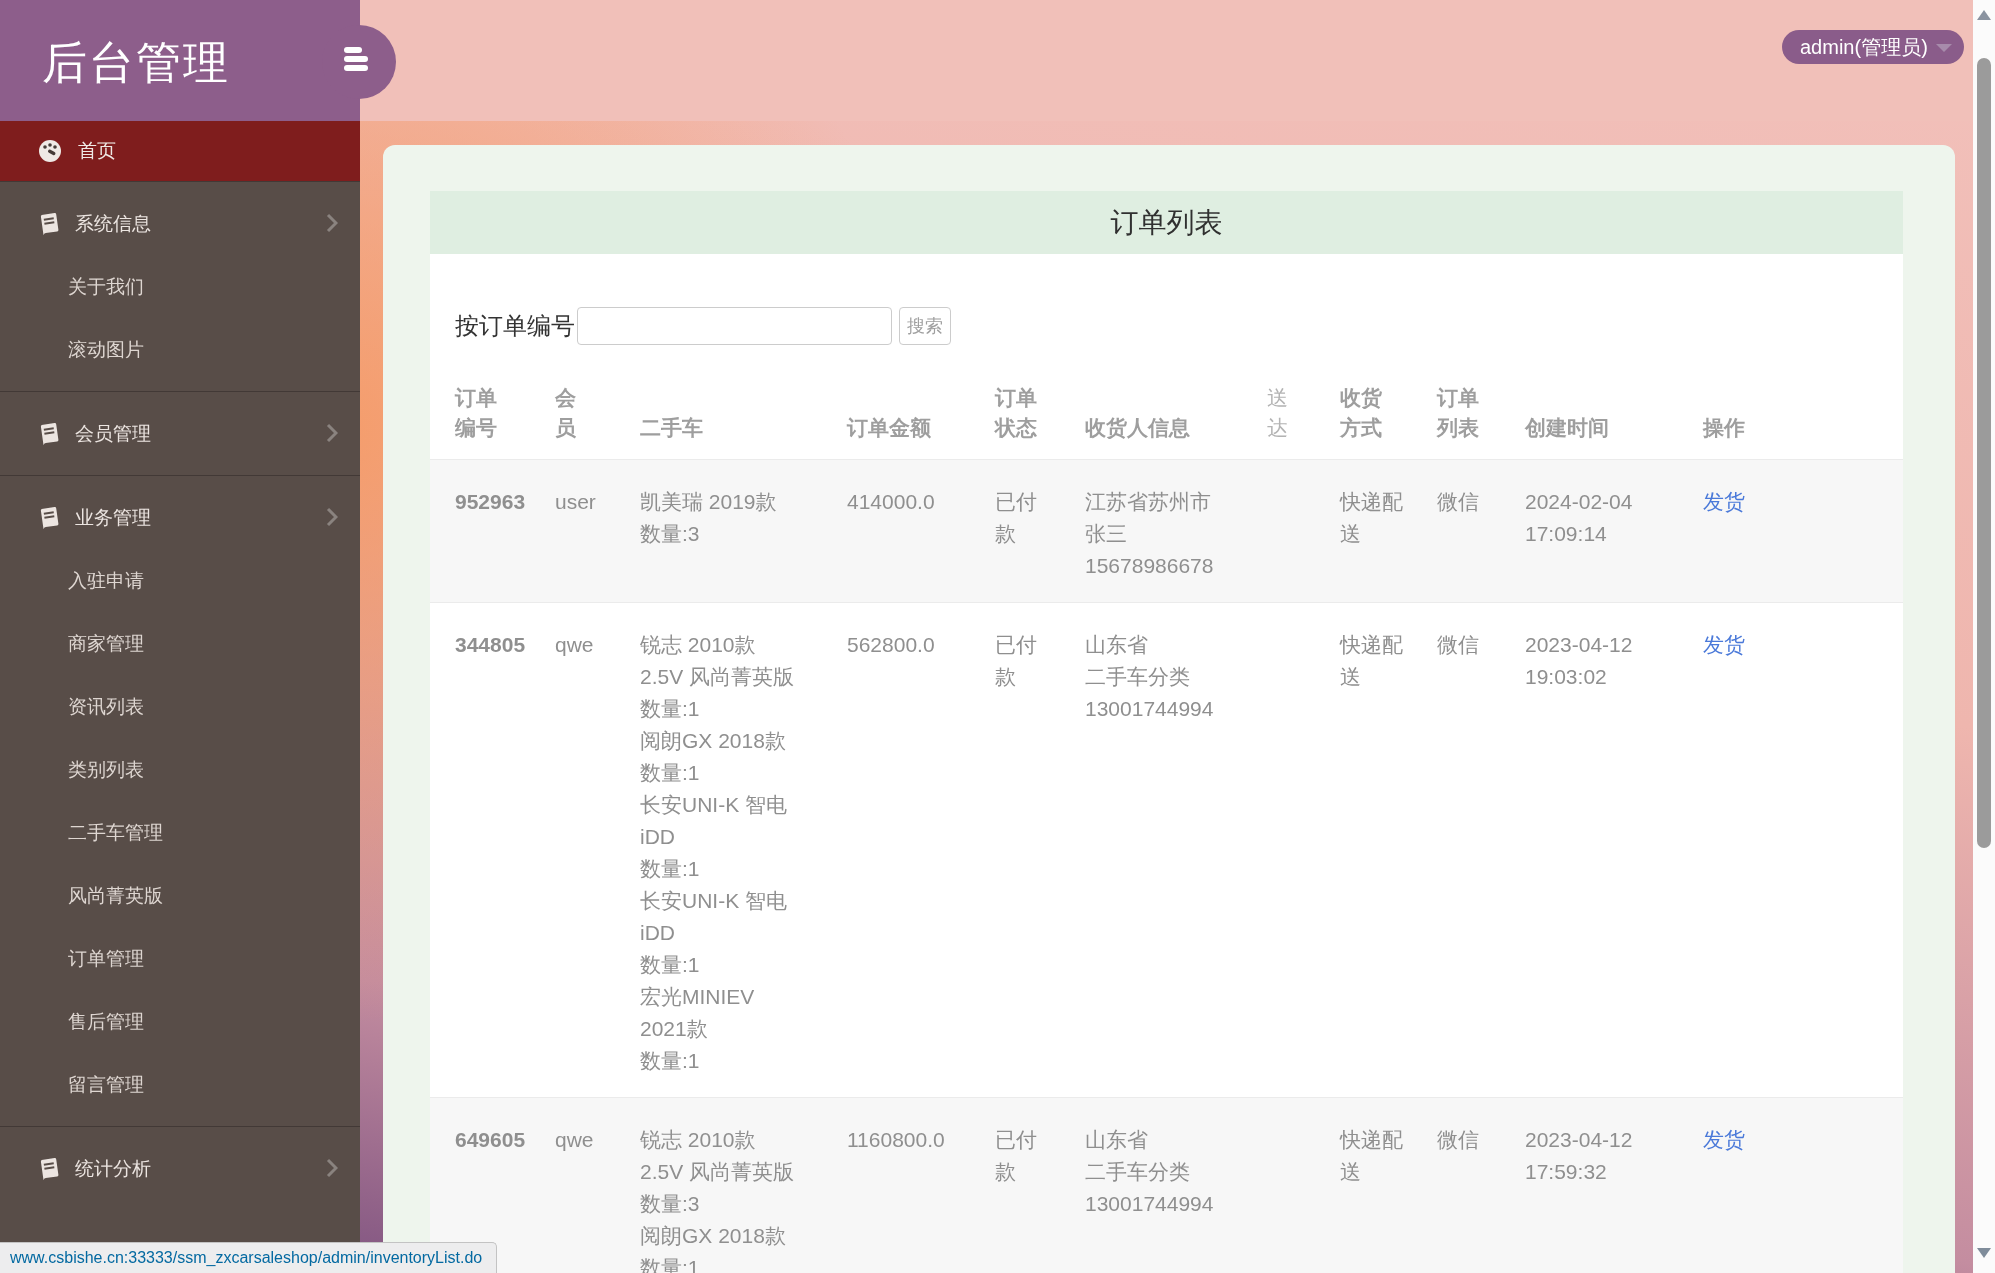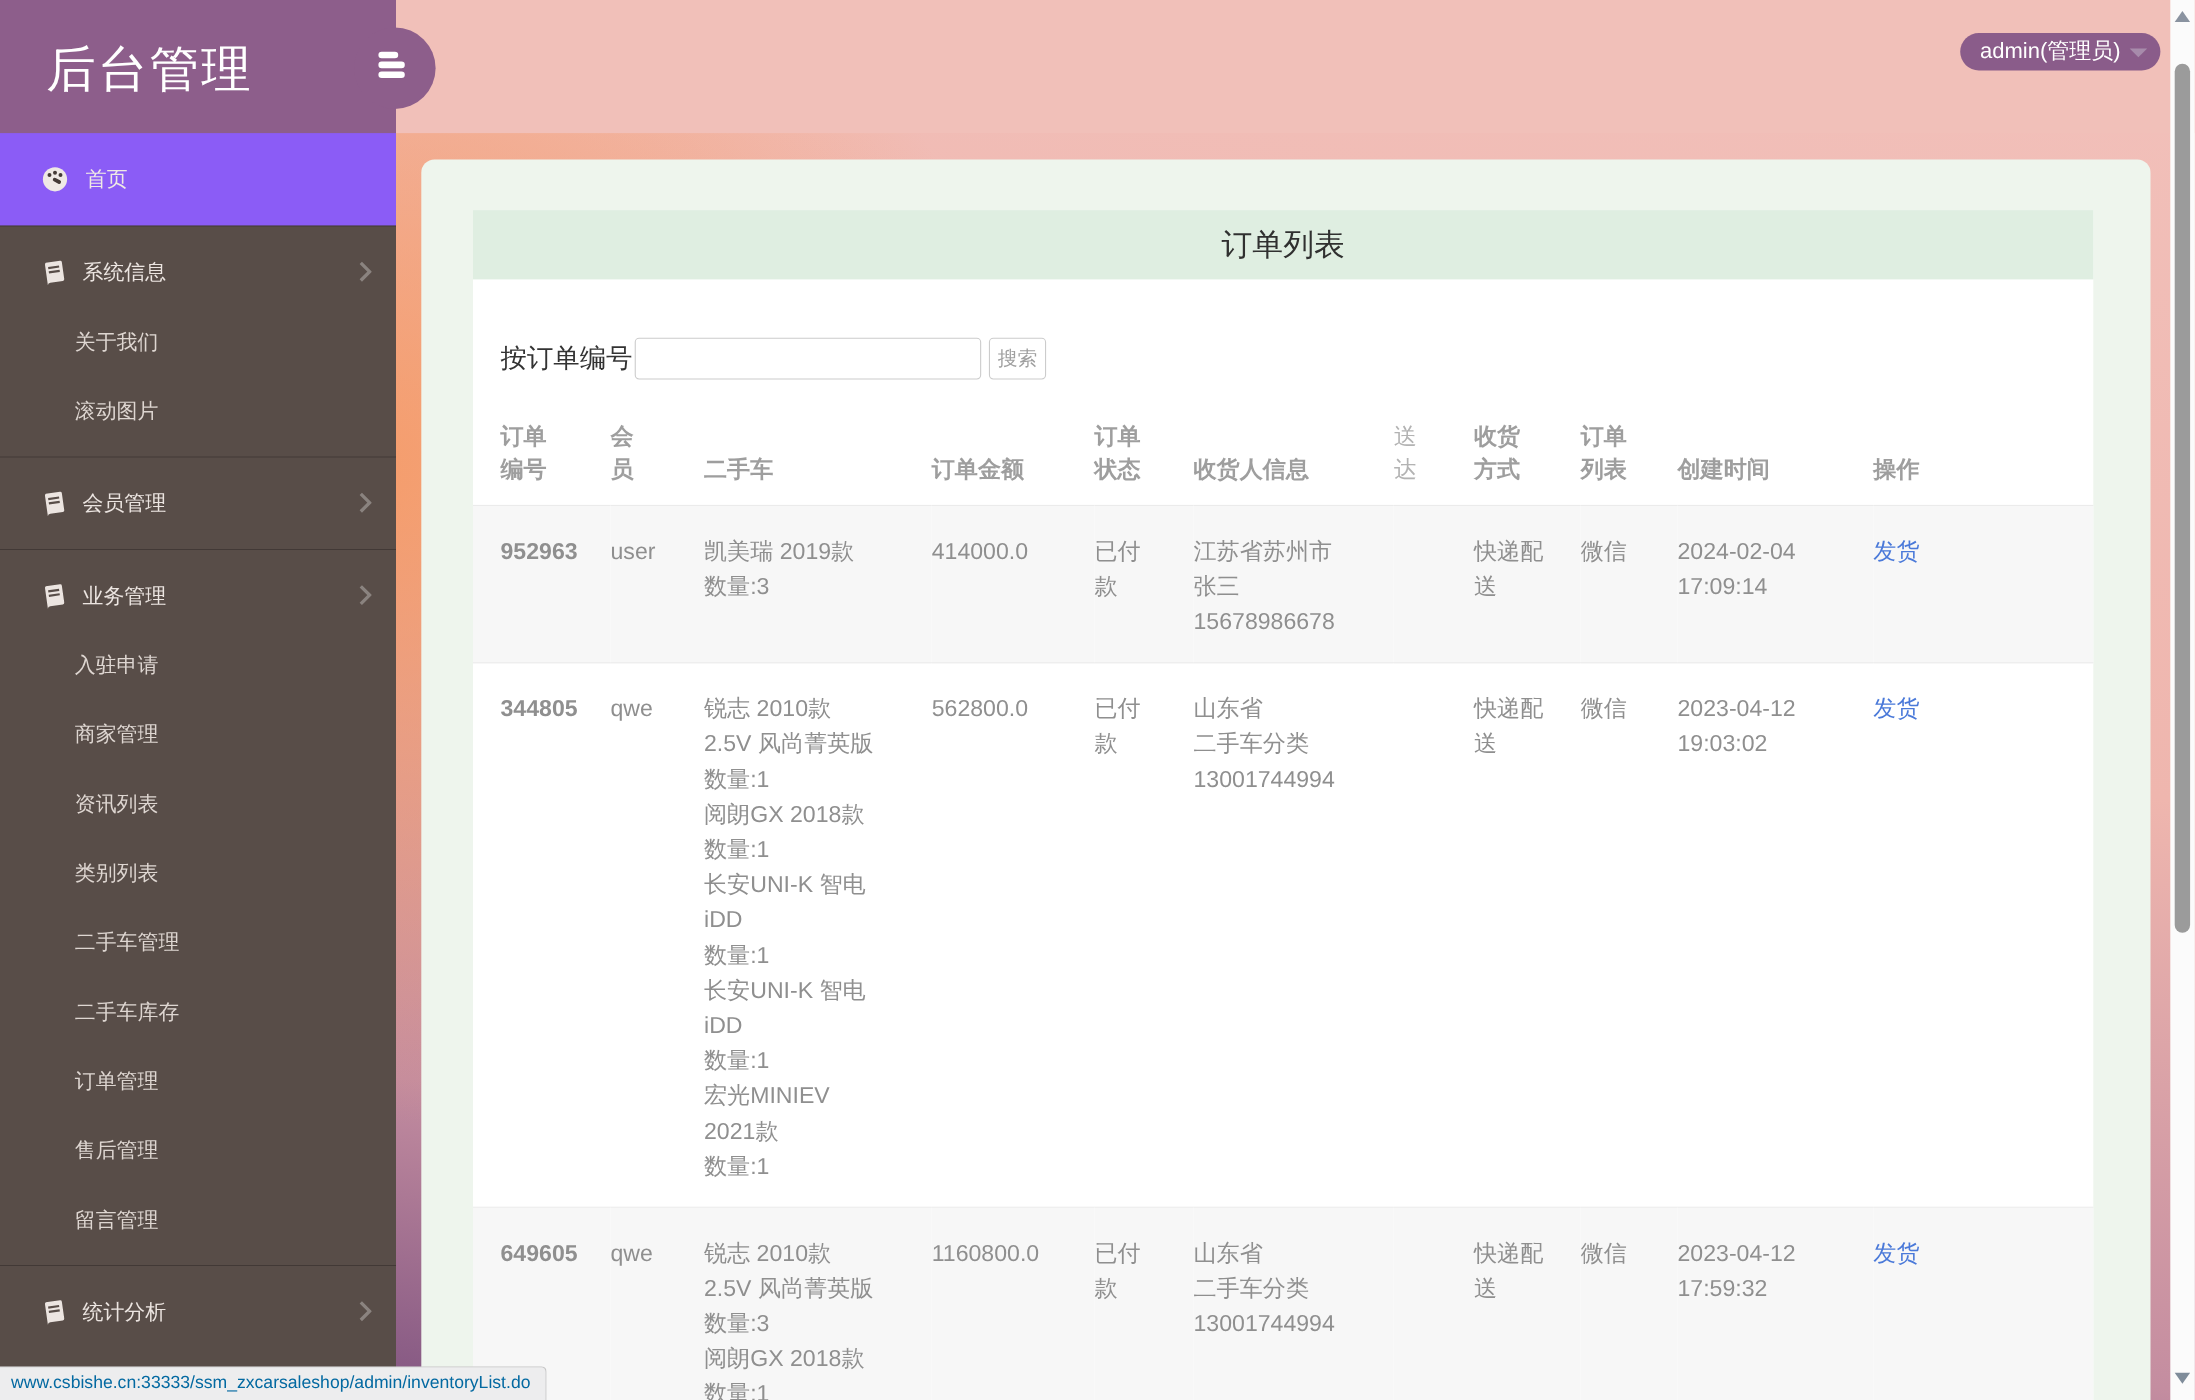--- a/index.html
+++ b/index.html
@@ -26,21 +26,21 @@
   .side-header{position:absolute;left:0;top:0;width:360px;height:145px;background:#8d5e8b;}
   .brand{position:absolute;left:42px;top:33px;color:#fff;font-size:45px;letter-spacing:2px;white-space:nowrap;}
   .burger{position:absolute;left:322px;top:25px;width:74px;height:74px;border-radius:50%;
     background:#8d5e8b;cursor:pointer;z-index:6;}
   .burger .bar{position:absolute;left:22px;height:6px;background:#fff;border-radius:3px;}
   .burger .b1{top:22px;width:18px;}
   .burger .b2{top:31px;width:24px;}
   .burger .b3{top:40px;width:24px;}
 
   .menu{position:absolute;left:0;top:121px;width:360px;}
-  .home-item{height:84px;background:#8b5cf6;display:flex;align-items:center;padding-left:37px;
+  .home-item{height:60px;background:#7f1d1d;display:flex;align-items:center;padding-left:37px;
     color:#efe9e5;font-size:19px;cursor:pointer;}
   .home-item .mi{margin-right:15px;display:flex;}
   .menu-group{border-top:1px solid rgba(0,0,0,0.25);padding:10px 0;}
   .section-item{position:relative;height:63px;display:flex;align-items:center;padding-left:37px;
     color:#ece5e1;font-size:19px;cursor:pointer;}
   .section-item .mi{margin-right:14px;display:flex;}
   .sub-item{height:63px;display:flex;align-items:center;padding-left:68px;
     color:#ded6d1;font-size:19px;cursor:pointer;}
   .chev{position:absolute;right:22px;top:21px;opacity:.30;}
 
@@ -189,21 +189,21 @@
         <div class="sub-item">
             <span>资讯列表</span>
           </div>
         <div class="sub-item">
             <span>类别列表</span>
           </div>
         <div class="sub-item">
             <span>二手车管理</span>
           </div>
         <div class="sub-item">
-            <span>二手车库存</span>
+            <span>风尚菁英版</span>
           </div>
         <div class="sub-item">
             <span>订单管理</span>
           </div>
         <div class="sub-item">
             <span>售后管理</span>
           </div>
         <div class="sub-item">
             <span>留言管理</span>
           </div>

